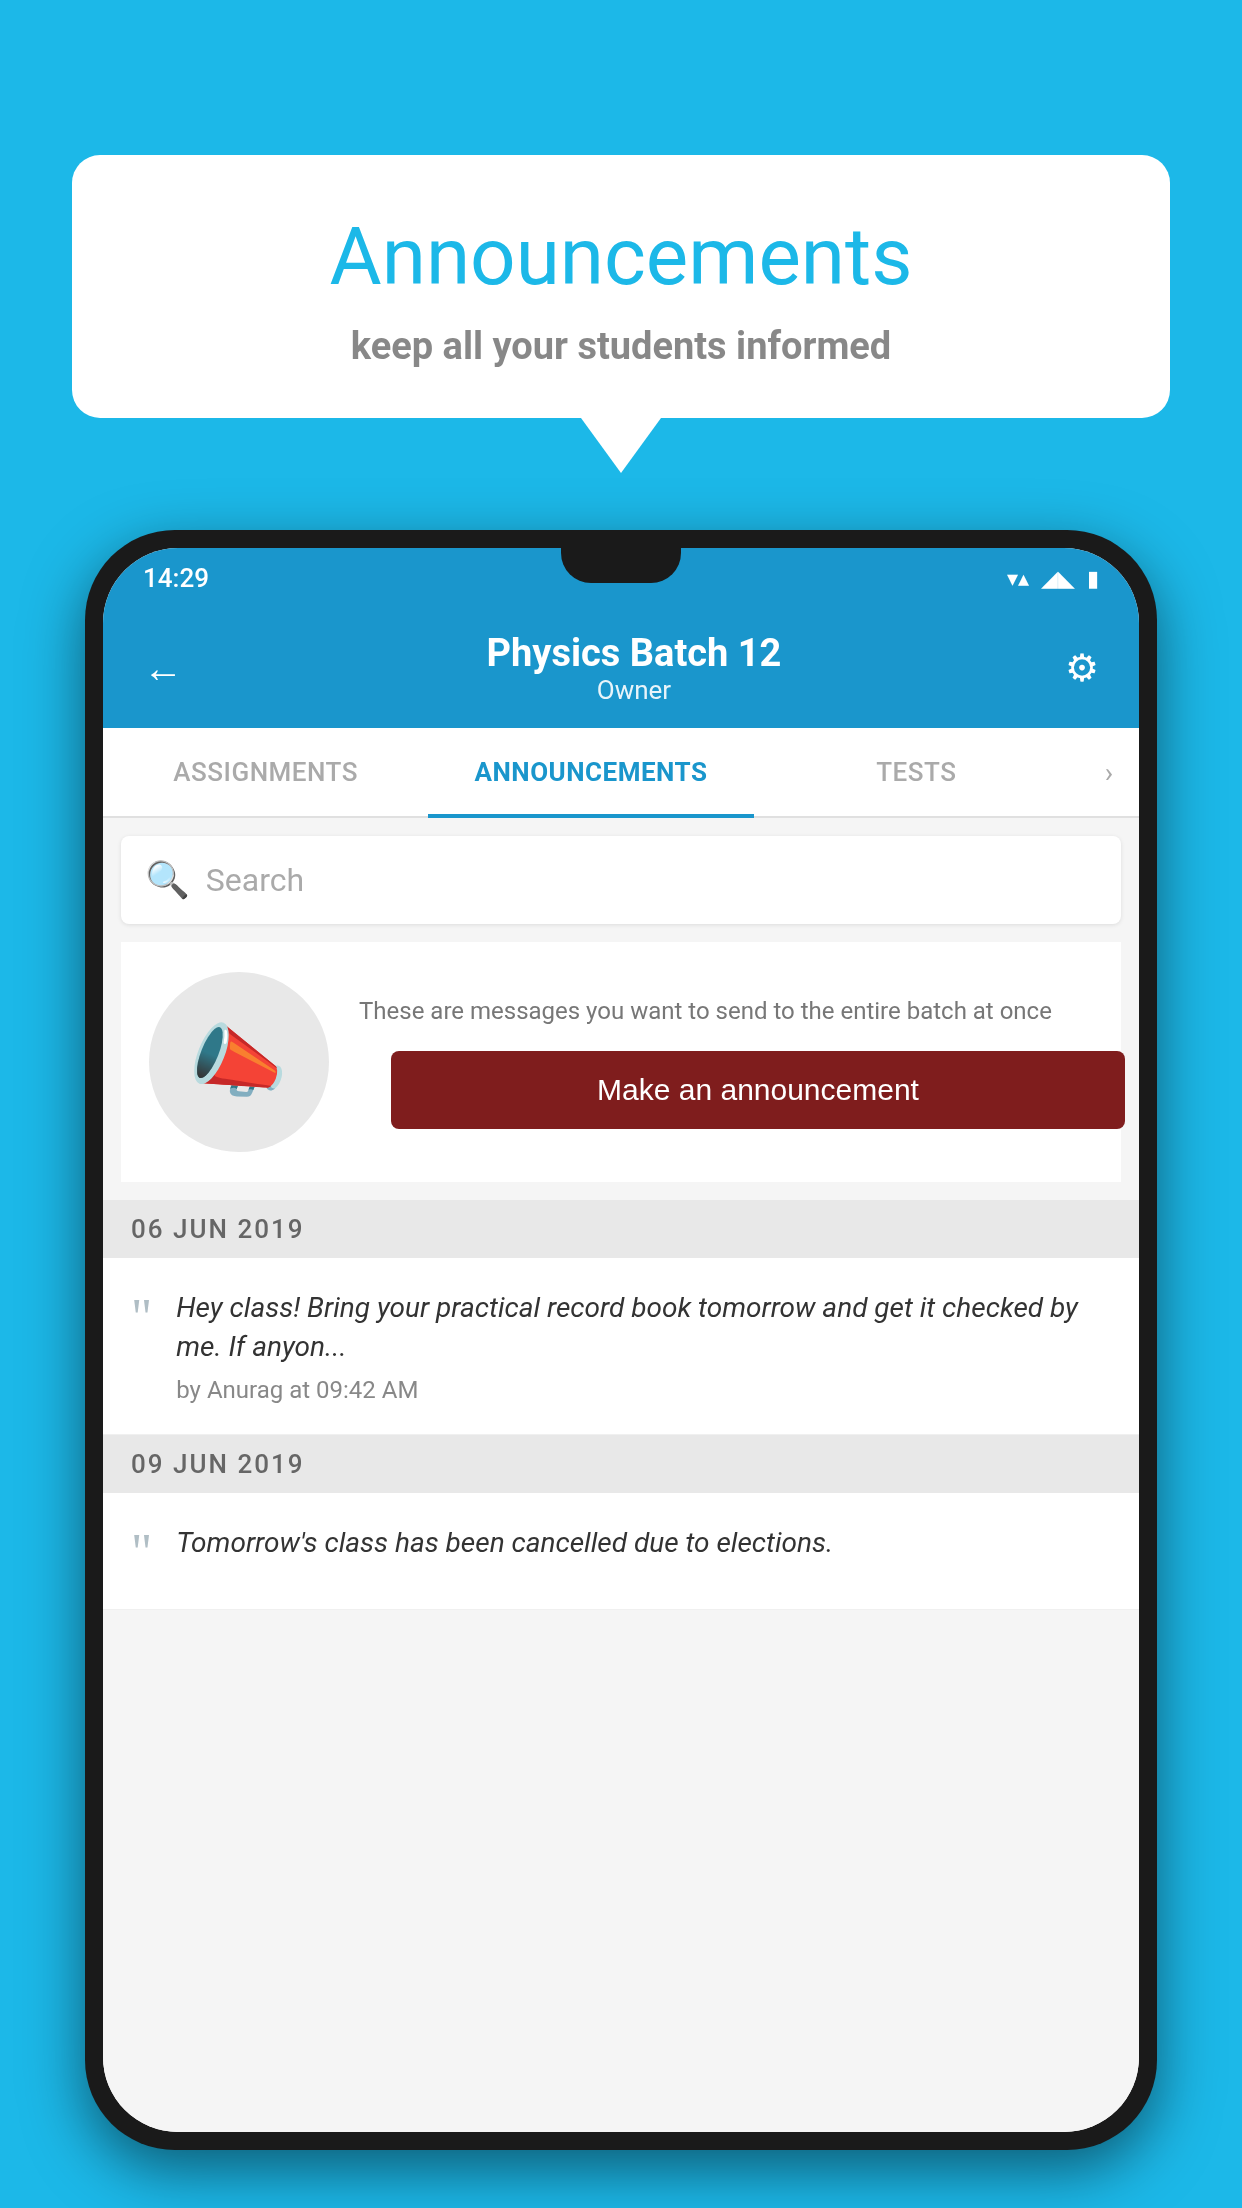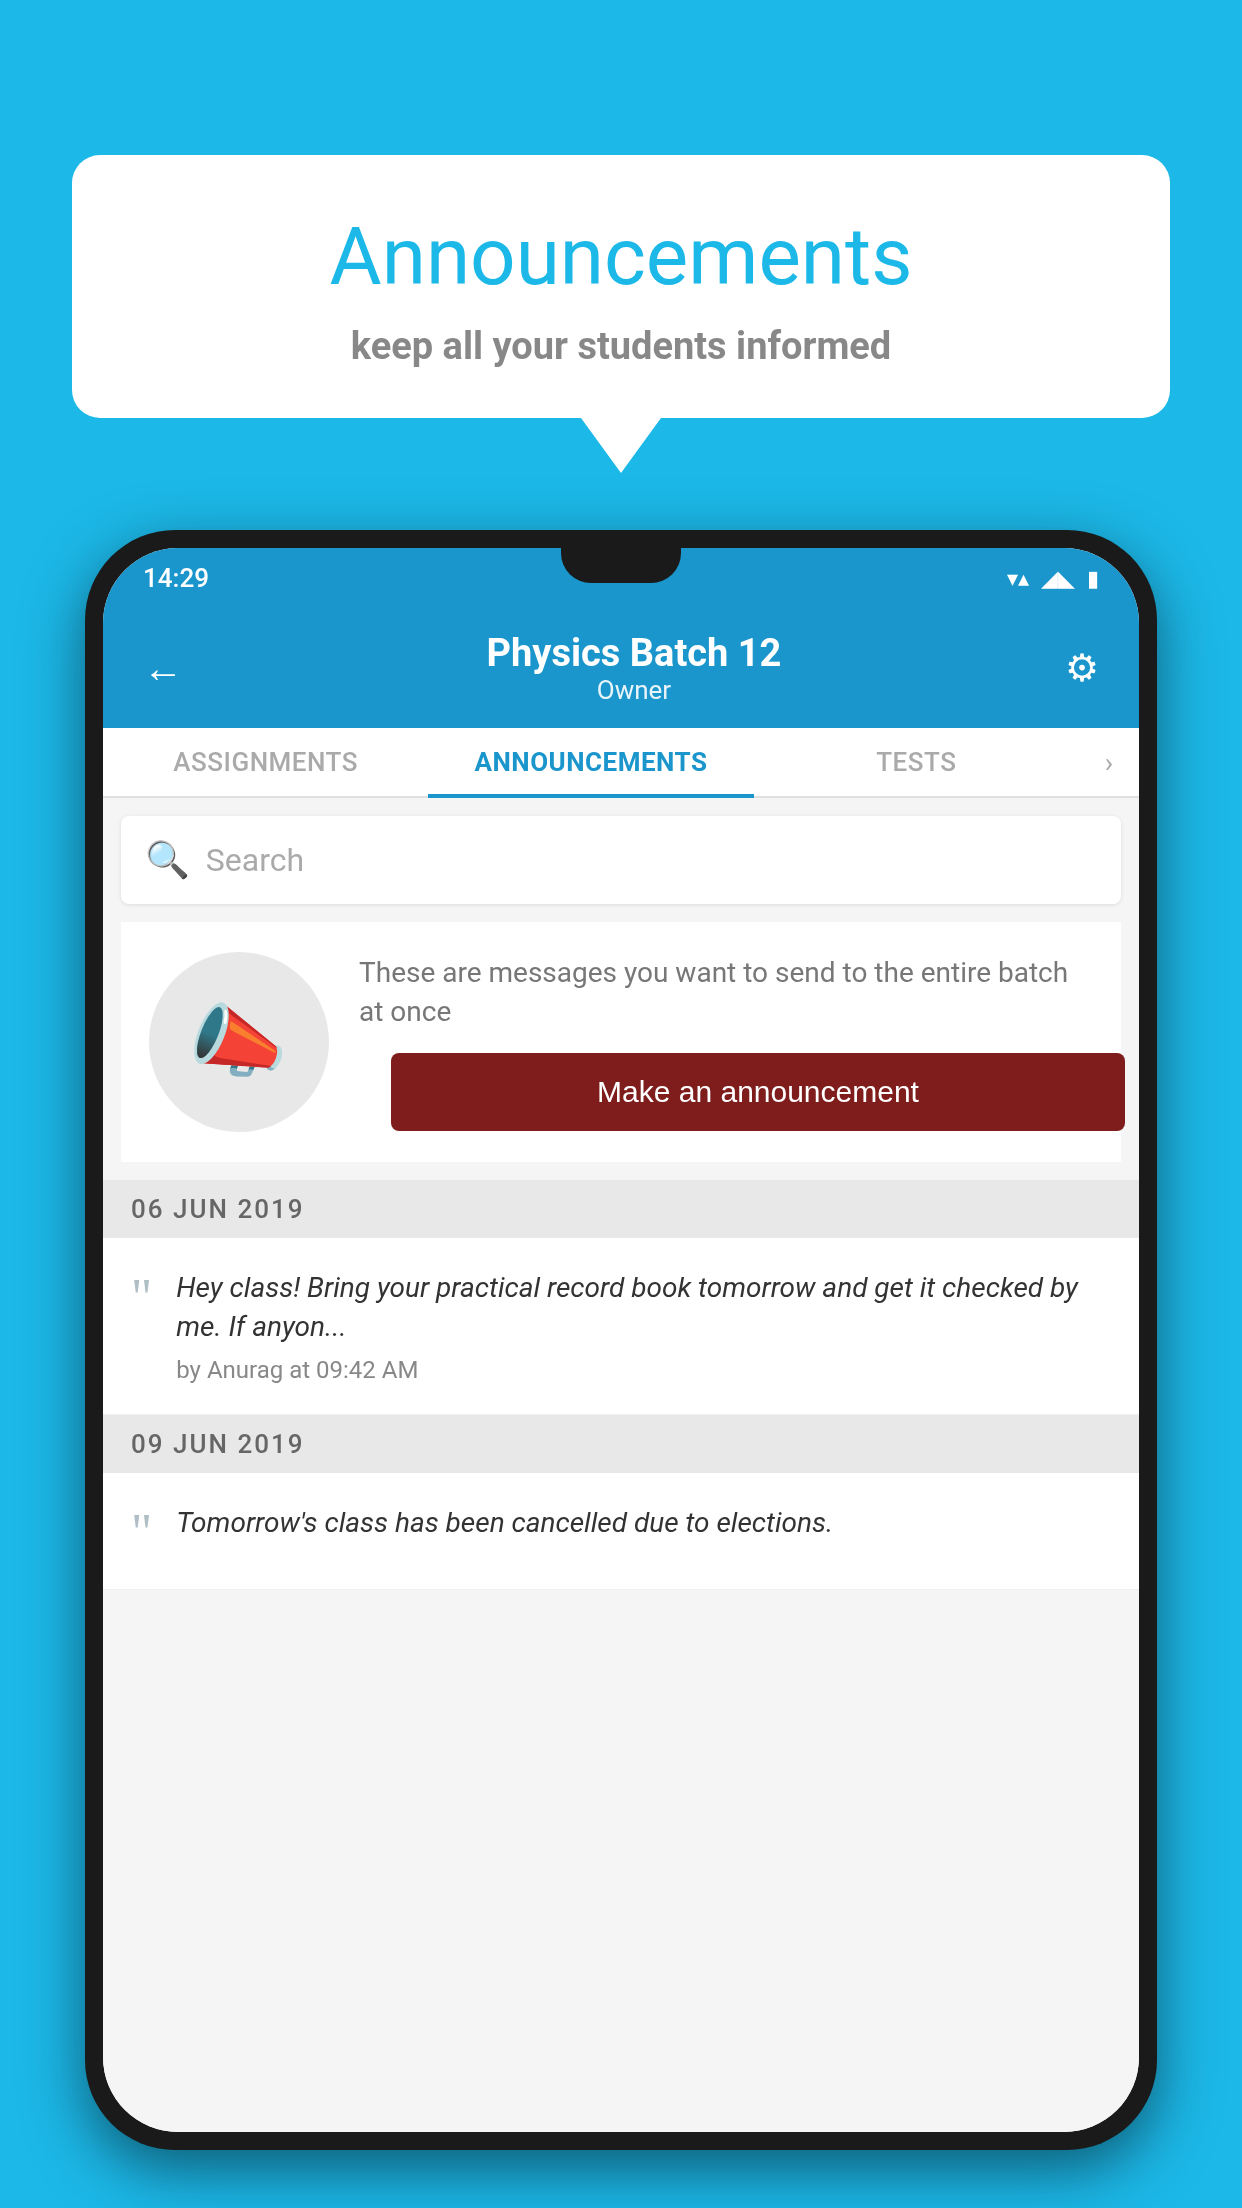--- a/index.html
+++ b/index.html
@@ -150,21 +150,21 @@
       padding: 10px;
     }
 
     
     .tabs-bar {
       background: white;
       display: flex;
       align-items: stretch;
       border-bottom: 2px solid #e0e0e0;
       flex-shrink: 0;
-      height: 70px;
+      height: 90px;
     }
     .tab-item {
       flex: 1;
       display: flex;
       align-items: center;
       justify-content: center;
       font-size: 26px;
       font-weight: 500;
       color: #aaa;
       cursor: pointer;
@@ -243,21 +243,21 @@
     .megaphone-icon {
       font-size: 80px;
       color: #607080;
       transform: scaleX(-1);
     }
     .announcement-prompt-text {
       flex: 1;
     }
     .prompt-description {
       color: #777;
-      font-size: 28px;
+      font-size: 24px;
       line-height: 1.4;
       margin-bottom: 22px;
     }
     .make-announcement-btn {
       background: #7f1d1d;
       color: white;
       border: none;
       border-radius: 8px;
       padding: 22px 32px;
       font-size: 30px;

